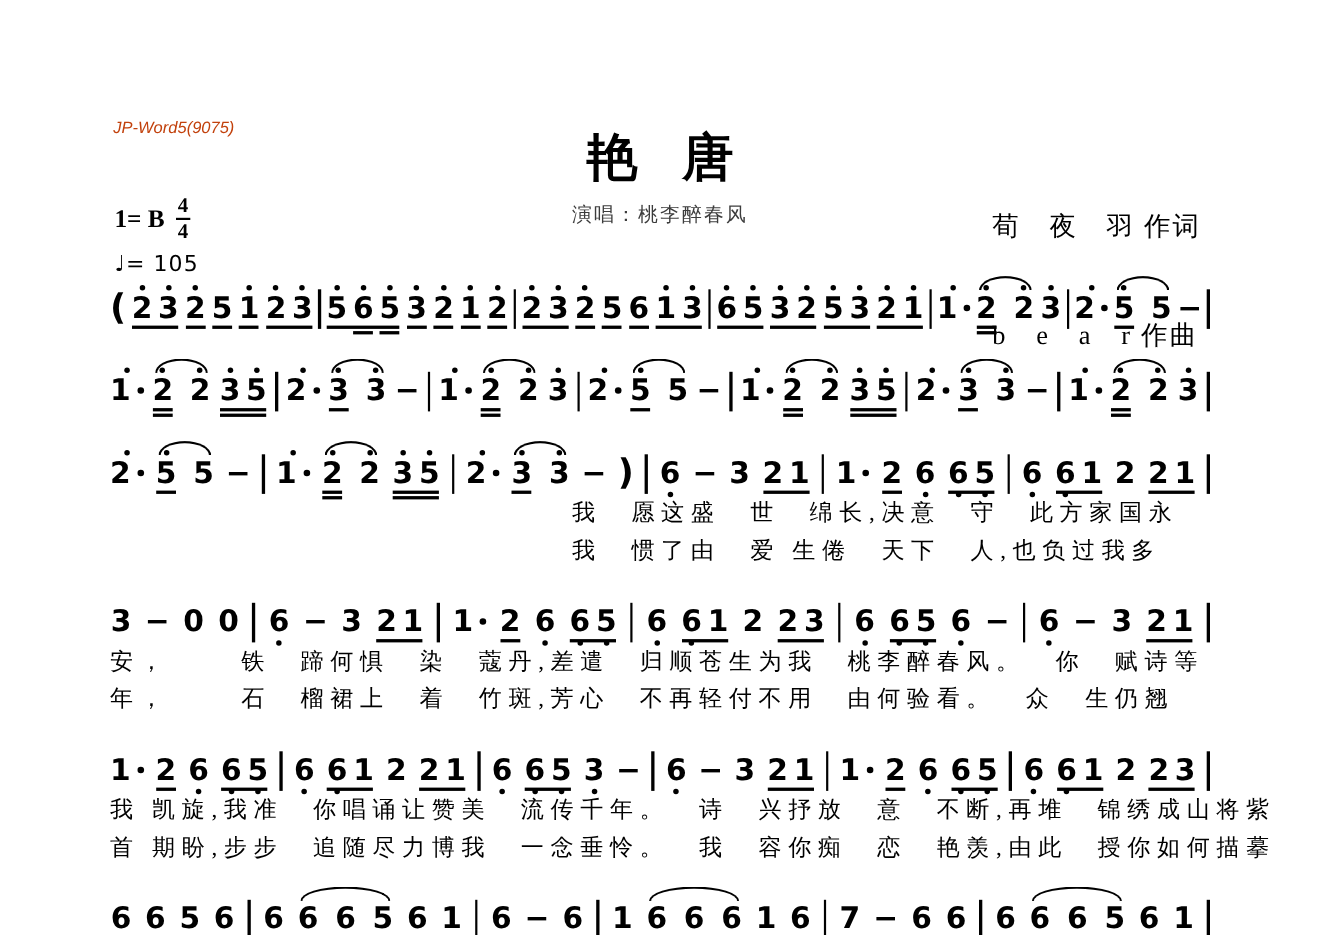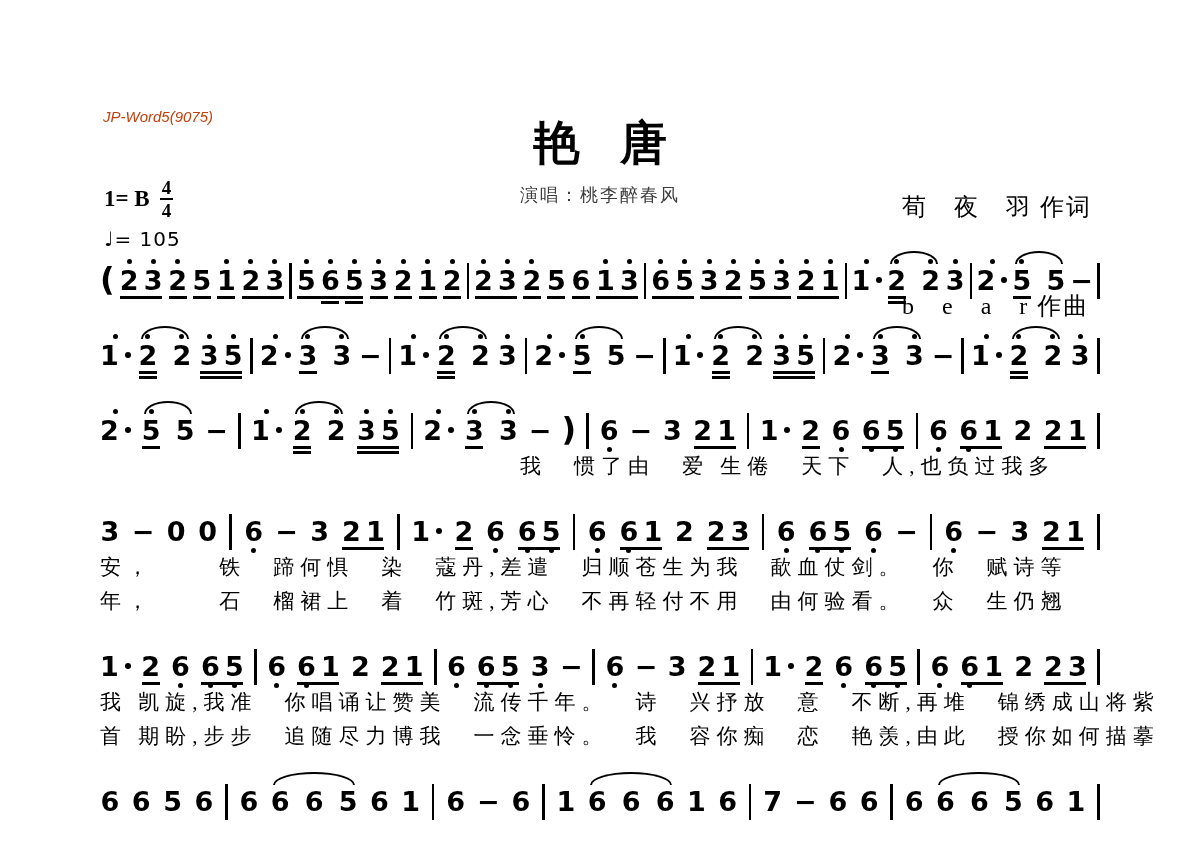--- a/index.html
+++ b/index.html
@@ -910,20 +910,21 @@
         </span>
         <span class="note">
           <span class="sup"></span>
           <span class="gl">1</span>
           <span class="sub"></span>
         </span>
         <i class="gul" style="top: 40px;"></i>
       </span>
       <span class="barline"></span>
     </div>
+    <div class="lyric indent">我　愿这盛　世　绵长,决意　守　此方家国永</div>
     <div class="lyric indent">我　惯了由　爱 生倦　天下　人,也负过我多</div>
     <div class="score-line">
       <span class="group tight">
         <span class="note">
           <span class="sup"></span>
           <span class="gl">3</span>
           <span class="sub"></span>
         </span>
       </span>
       <span class="group tight">
@@ -1146,21 +1147,21 @@
         </span>
         <span class="note">
           <span class="sup"></span>
           <span class="gl">1</span>
           <span class="sub"></span>
         </span>
         <i class="gul" style="top: 40px;"></i>
       </span>
       <span class="barline"></span>
     </div>
-    <div class="lyric">安，　　 铁　蹄何惧　染　蔻丹,差遣　归顺苍生为我　歃血仗剑。　你　赋诗等</div>
+    <div class="lyric">安，　　 铁　蹄何惧　染　蔻丹,差遣　归顺苍生为我　桃李醉春风。　你　赋诗等</div>
     <div class="lyric">年，　　 石　榴裙上　着　竹斑,芳心　不再轻付不用　由何验看。　众　生仍翘</div>
     <div class="score-line">
       <span class="group tight">
         <span class="note">
           <span class="sup"></span>
           <span class="gl">1<i class="aug"></i></span>
           <span class="sub"></span>
         </span>
       </span>
       <span class="group tight">

